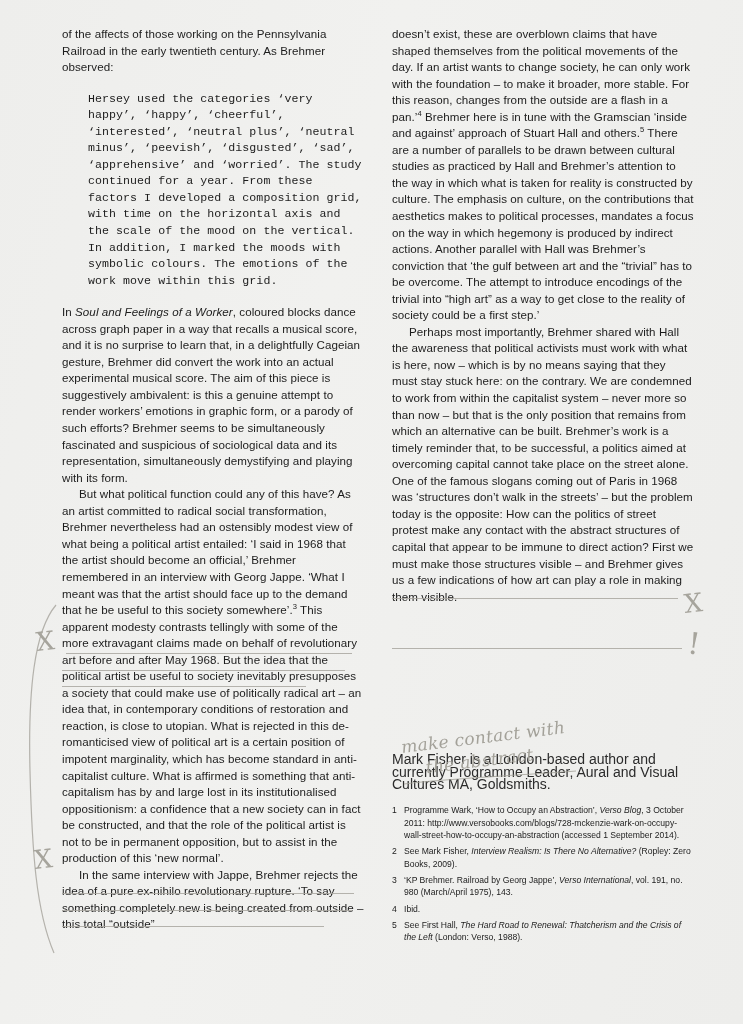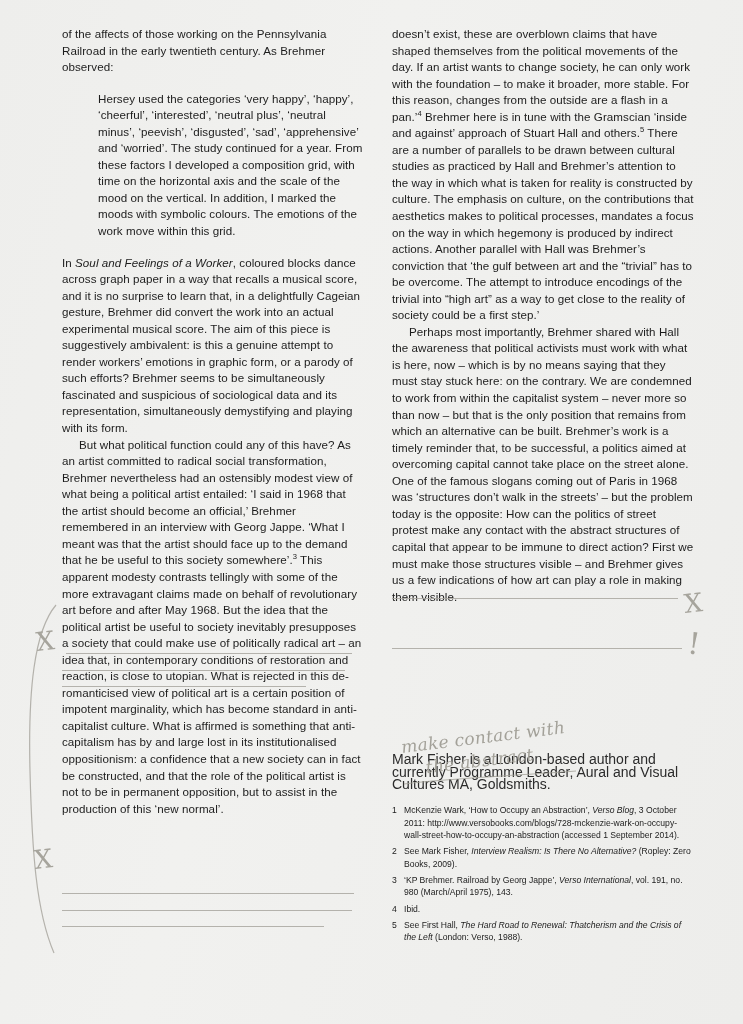--- a/index.html
+++ b/index.html
@@ -35,23 +35,24 @@
     margin: 0;
     font-size: 11.6px;
     line-height: 16.55px;
     letter-spacing: 0.005em;
     text-align: left;
   }
   p.indent {
     text-indent: 17px;
   }
   .blockquote {
-    margin: 15px 0 15px 36px;
+    margin: 15px 0 15px 26px;
     font-size: 11.6px;
     line-height: 16.55px;
+    font-family: Liberation Mono, monospace;
   }
   em { }
   sup {
     font-size: 7.6px;
     vertical-align: super;
     line-height: 0;
   }
 
   
   .annot {
@@ -132,20 +133,21 @@
       <p>of the affects of those working on the Pennsylvania Railroad in the early twentieth century. As Brehmer observed:</p>
 
       <div class="blockquote">
         <p>Hersey used the categories ‘very happy’, ‘happy’, ‘cheerful’, ‘interested’, ‘neutral plus’, ‘neutral minus’, ‘peevish’, ‘disgusted’, ‘sad’, ‘apprehensive’ and ‘worried’. The study continued for a year. From these factors I developed a composition grid, with time on the horizontal axis and the scale of the mood on the vertical. In addition, I marked the moods with symbolic colours. The emotions of the work move within this grid.</p>
       </div>
 
       <p><span>In </span><em>Soul and Feelings of a Worker</em><span>, coloured blocks dance across graph paper in a way that recalls a musical score, and it is no surprise to learn that, in a delightfully Cageian gesture, Brehmer did convert the work into an actual experimental musical score. The aim of this piece is suggestively ambivalent: is this a genuine attempt to render workers’ emotions in graphic form, or a parody of such efforts? Brehmer seems to be simultaneously fascinated and suspicious of sociological data and its representation, simultaneously demystifying and playing with its form.</span></p>
 
       <p class="indent"><span>But what political function could any of this have? As an artist committed to radical social transformation, Brehmer nevertheless had an ostensibly modest view of what being a political artist entailed: ‘I said in 1968 that the artist should become an official,’ Brehmer remembered in an interview with Georg Jappe. ‘What I meant was that the artist should face up to the demand that he be useful to this society somewhere’.</span><sup>3</sup><span> This apparent modesty contrasts tellingly with some of the more extravagant claims made on behalf of revolutionary art before and after May 1968. But the idea that the political artist be useful to society inevitably presupposes a society that could make use of politically radical art – an idea that, in contemporary conditions of restoration and reaction, is close to utopian. What is rejected in this de-romanticised view of political art is a certain position of impotent marginality, which has become standard in anti-capitalist culture. What is affirmed is something that anti-capitalism has by and large lost in its institutionalised oppositionism: a confidence that a new society can in fact be constructed, and that the role of the political artist is not to be in permanent opposition, but to assist in the production of this ‘new normal’.</span></p>
 
+      <p class="indent">In the same interview with Jappe, Brehmer rejects the idea of a pure ex-nihilo revolutionary rupture. ‘To say something completely new is being created from outside – this total “outside”</p>
 
       <div class="underline-mark" style="left:4px; top:627px; width:286px;"></div>
       <div class="underline-mark" style="left:0px; top:644px; width:283px;"></div>
       <div class="underline-mark" style="left:0px; top:660px; width:244px;"></div>
 
       <div class="underline-mark" style="left:0px; top:867px; width:292px;"></div>
       <div class="underline-mark" style="left:0px; top:884px; width:290px;"></div>
       <div class="underline-mark" style="left:0px; top:900px; width:262px;"></div>
 
       <svg class="bracket" style="left:-48px; top:575px;" width="46" height="360" viewBox="0 0 46 360">
@@ -160,21 +162,21 @@
 
       <p><span>doesn’t exist, these are overblown claims that have shaped themselves from the political movements of the day. If an artist wants to change society, he can only work with the foundation – to make it broader, more stable. For this reason, changes from the outside are a flash in a pan.’</span><sup>4</sup><span> Brehmer here is in tune with the Gramscian ‘inside and against’ approach of Stuart Hall and others.</span><sup>5</sup><span> There are a number of parallels to be drawn between cultural studies as practiced by Hall and Brehmer’s attention to the way in which what is taken for reality is constructed by culture. The emphasis on culture, on the contributions that aesthetics makes to political processes, mandates a focus on the way in which hegemony is produced by indirect actions. Another parallel with Hall was Brehmer’s conviction that ‘the gulf between art and the “trivial” has to be overcome. The attempt to introduce encodings of the trivial into “high art” as a way to get close to the reality of society could be a first step.’</span></p>
 
       <p class="indent">Perhaps most importantly, Brehmer shared with Hall the awareness that political activists must work with what is here, now – which is by no means saying that they must stay stuck here: on the contrary. We are condemned to work from within the capitalist system – never more so than now – but that is the only position that remains from which an alternative can be built. Brehmer’s work is a timely reminder that, to be successful, a politics aimed at overcoming capital cannot take place on the street alone. One of the famous slogans coming out of Paris in 1968 was ‘structures don’t walk in the streets’ – but the problem today is the opposite: How can the politics of street protest make any contact with the abstract structures of capital that appear to be immune to direct action? First we must make those structures visible – and Brehmer gives us a few indications of how art can play a role in making them visible.</p>
 
       <div class="bio" style="margin-top:148px;">Mark Fisher is a London-based author and currently Programme Leader, Aural and Visual Cultures MA, Goldsmiths.</div>
 
       <div class="notes">
         <div class="note">
           <div class="note-num">1</div>
-          <div class="note-body"><span>McKenzie Wark, ‘How to Occupy an Abstraction’, </span><em>Verso Blog</em><span>, 3 October 2011: http://www.versobooks.com/blogs/728-mckenzie-wark-on-occupy-wall-street-how-to-occupy-an-abstraction (accessed 1 September 2014).</span></div>
+          <div class="note-body"><span>Programme Wark, ‘How to Occupy an Abstraction’, </span><em>Verso Blog</em><span>, 3 October 2011: http://www.versobooks.com/blogs/728-mckenzie-wark-on-occupy-wall-street-how-to-occupy-an-abstraction (accessed 1 September 2014).</span></div>
         </div>
         <div class="note">
           <div class="note-num">2</div>
           <div class="note-body"><span>See Mark Fisher, </span><em>Interview Realism: Is There No Alternative?</em><span> (Ropley: Zero Books, 2009).</span></div>
         </div>
         <div class="note">
           <div class="note-num">3</div>
           <div class="note-body"><span>‘KP Brehmer. Railroad by Georg Jappe’, </span><em>Verso International</em><span>, vol. 191, no. 980 (March/April 1975), 143.</span></div>
         </div>
         <div class="note">

